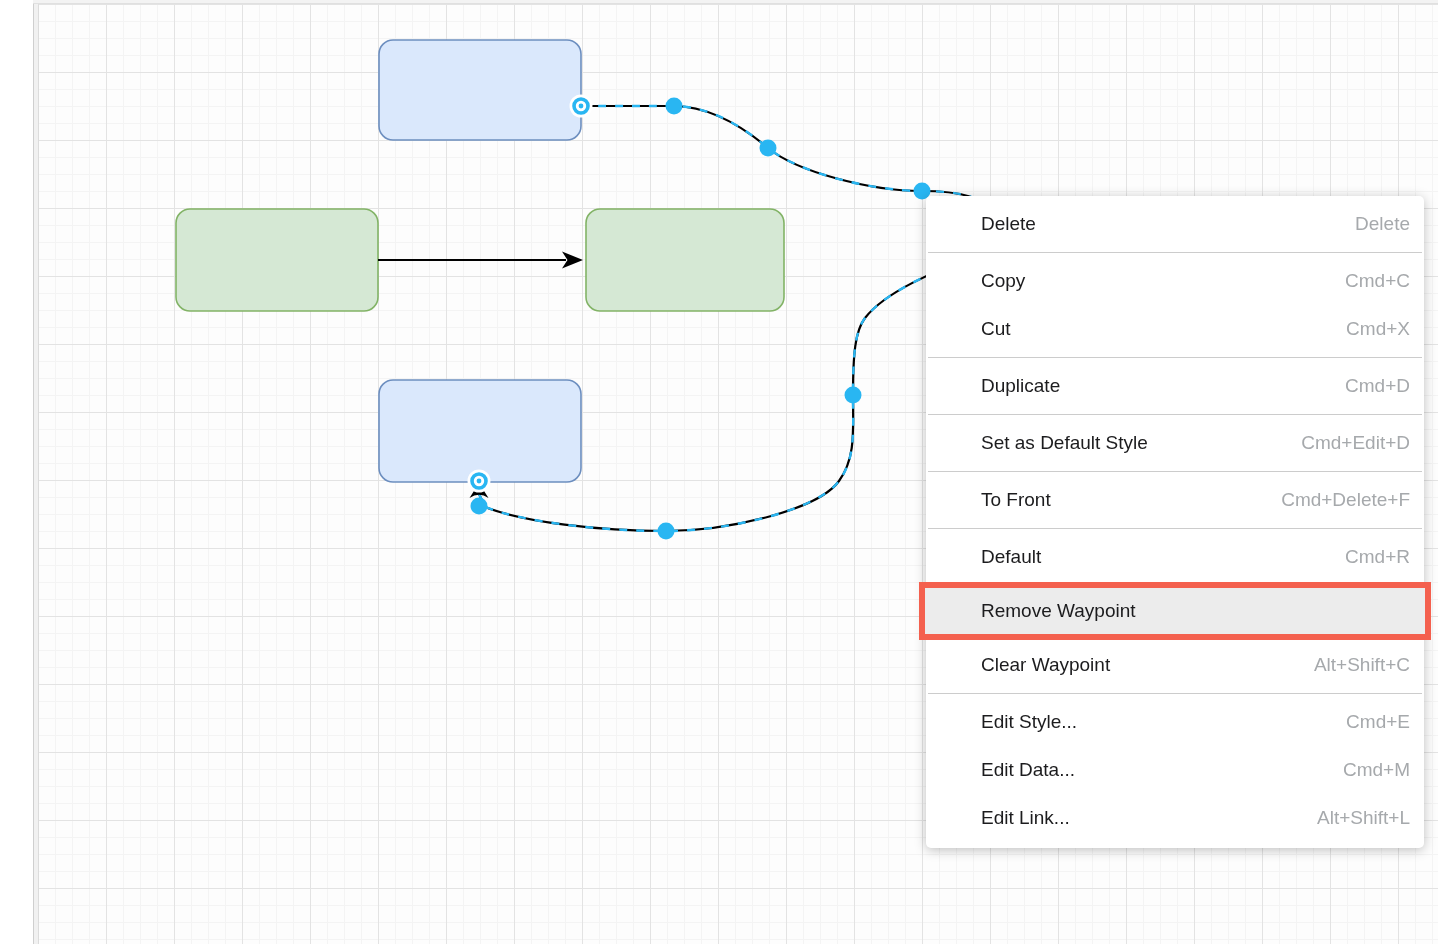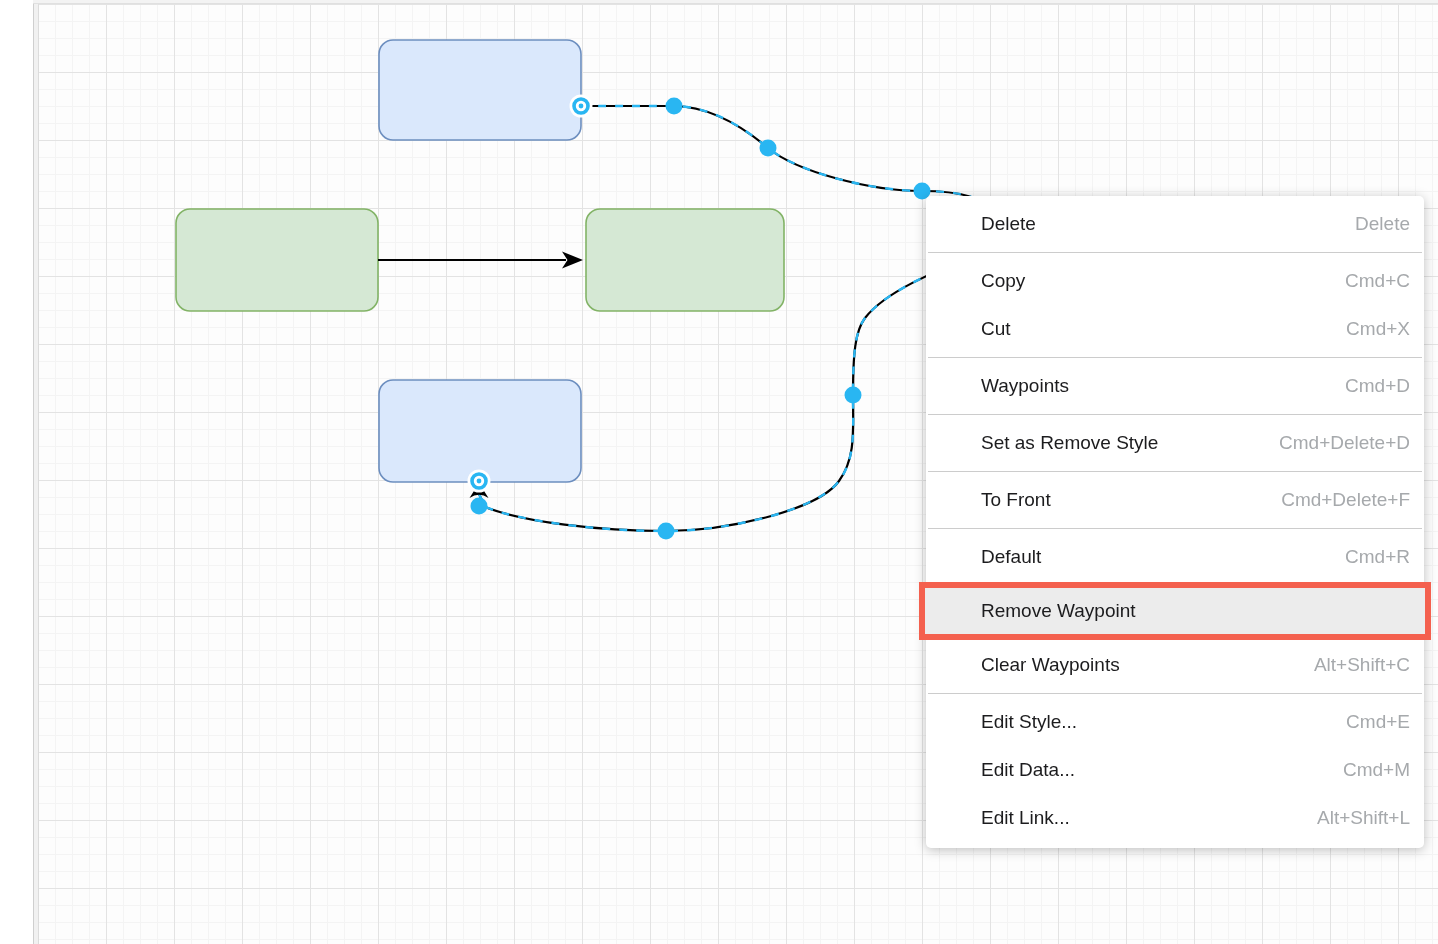--- a/index.html
+++ b/index.html
@@ -146,47 +146,47 @@
       <span class="lbl">Copy</span>
       <span class="sc">Cmd+C</span>
     </div>
     <div class="mi">
       <span class="lbl">Cut</span>
       <span class="sc">Cmd+X</span>
     </div>
     <div class="sep"></div>
 
     <div class="mi">
-      <span class="lbl">Waypoints</span>
+      <span class="lbl">Duplicate</span>
       <span class="sc">Cmd+D</span>
     </div>
     <div class="sep"></div>
 
     <div class="mi">
-      <span class="lbl">Set as Remove Style</span>
-      <span class="sc">Cmd+Delete+D</span>
+      <span class="lbl">Set as Default Style</span>
+      <span class="sc">Cmd+Edit+D</span>
     </div>
     <div class="sep"></div>
 
     <div class="mi">
       <span class="lbl">To Front</span>
       <span class="sc">Cmd+Delete+F</span>
     </div>
     <div class="sep"></div>
 
     <div class="mi">
       <span class="lbl">Default</span>
       <span class="sc">Cmd+R</span>
     </div>
     <div class="mi highlighted">
       <span class="lbl">Remove Waypoint</span>
       <span class="sc"></span>
     </div>
     <div class="mi">
-      <span class="lbl">Clear Waypoints</span>
+      <span class="lbl">Clear Waypoint</span>
       <span class="sc">Alt+Shift+C</span>
     </div>
     <div class="sep"></div>
 
     <div class="mi">
       <span class="lbl">Edit Style...</span>
       <span class="sc">Cmd+E</span>
     </div>
     <div class="mi">
       <span class="lbl">Edit Data...</span>

